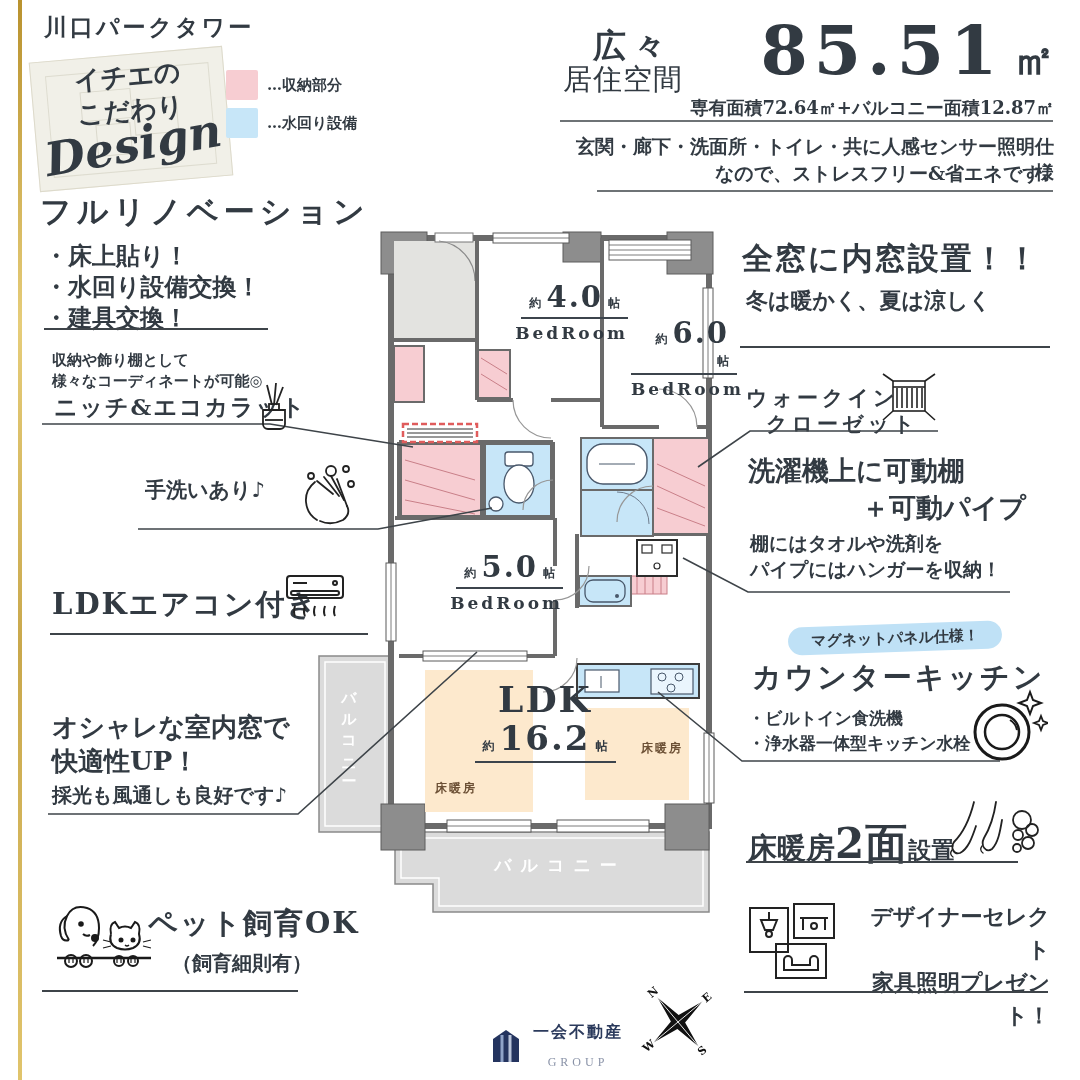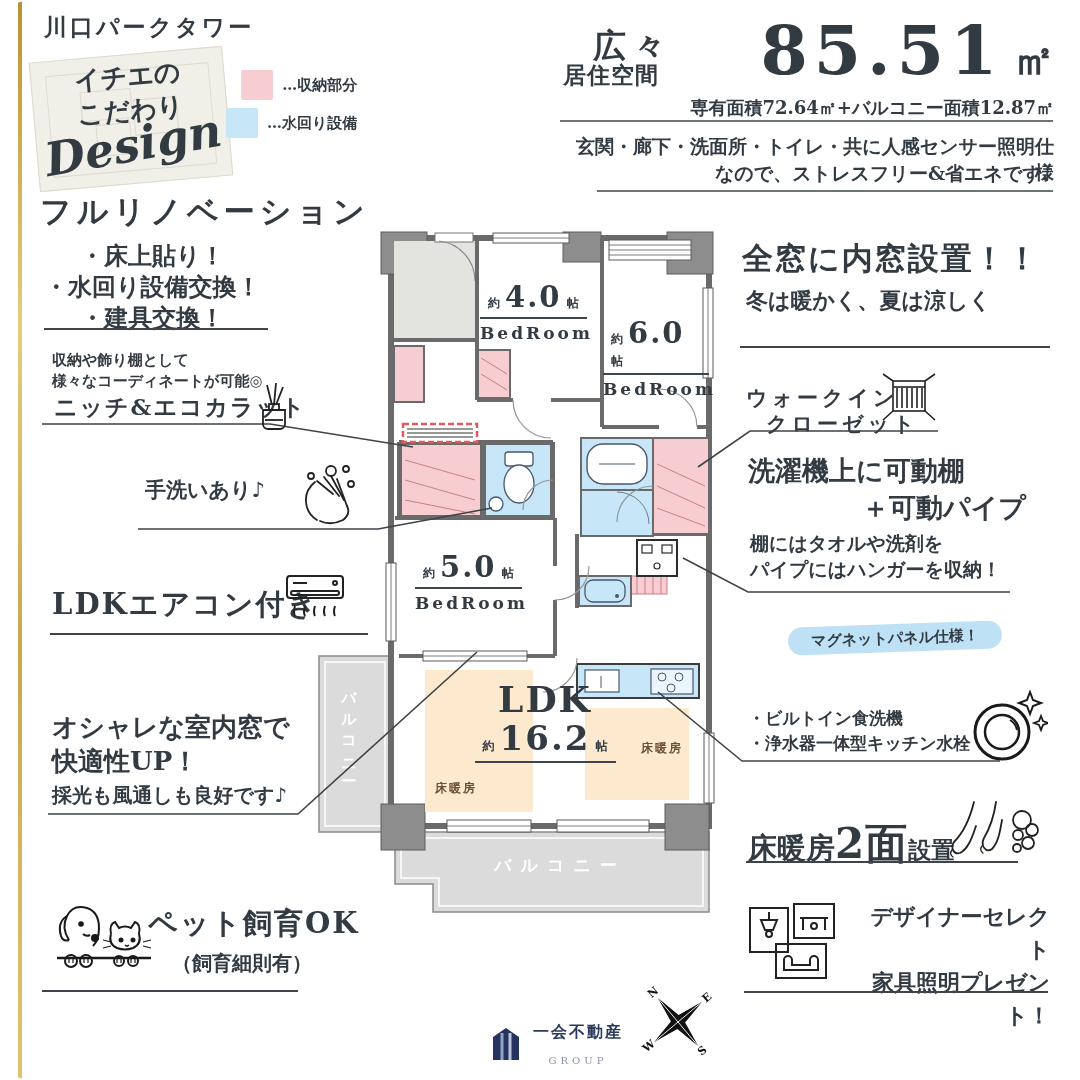--- a/index.html
+++ b/index.html
@@ -1,44 +1,44 @@
 <!DOCTYPE html>
 <html><head>
 <meta charset="utf-8">
 <style>
   html,body{margin:0;padding:0;background:#fff;}
   .stage{position:relative;width:1080px;height:1080px;background:#ffffff;overflow:hidden;
-         font-family:"DejaVu Serif","Liberation Serif",serif;color:#323a42;border-radius:31px;}
+         font-family:"DejaVu Serif","Liberation Serif",serif;color:#323a42;}
   .ab{position:absolute;}
   .goldbar{left:18px;top:0;width:4px;height:1080px;
            background:linear-gradient(180deg,#b9922e,#e6cd7a 30%,#c9a84c 60%,#e0c46c);}
   
   .bldg{left:44px;top:12px;font-size:23px;font-weight:bold;letter-spacing:3px;}
   .card{left:34px;top:54px;width:192px;height:128px;background:#f1f0e8;border:1px solid #dddacb;
         transform:rotate(-5deg);text-align:center;}
   .card .sketch{position:absolute;left:14px;top:14px;right:14px;bottom:12px;border:1px solid #cfcdbd;opacity:.55;}
   .card .sketch i{position:absolute;border:1px solid #c8c6b6;display:block;}
   .card-l{position:relative;font-size:26px;font-weight:bold;line-height:34px;margin-top:4px;}
   .card-script{position:relative;font-size:46px;font-style:italic;line-height:44px;margin-top:-4px;
                transform:rotate(-5deg);font-weight:bold;}
   .legend{left:226px;top:70px;}
-  .legend .row{display:flex;align-items:center;margin-bottom:8px;justify-content:flex-end;}
+  .legend .row{display:flex;align-items:center;margin-bottom:8px;}
   .sw{width:32px;height:30px;border-radius:2px;margin-right:9px;}
   .legend .lab{font-size:15px;font-weight:bold;}
   .a-t1{left:593px;top:24px;font-size:33px;font-weight:bold;letter-spacing:7px;}
-  .a-t2{left:563px;top:60px;font-size:23px;font-weight:bold;letter-spacing:1px;}
+  .a-t2{left:563px;top:60px;font-size:29px;font-weight:normal;letter-spacing:1px;}
   .a-val{left:750px;top:10px;width:305px;text-align:right;font-weight:bold;}
   .a-val .num{font-size:68px;letter-spacing:6px;}
   .a-val .unit{font-size:42px;margin-left:4px;}
   .a-det{left:560px;top:96px;width:494px;text-align:right;font-size:18px;font-weight:bold;}
   .a-n1{left:560px;top:134px;width:494px;text-align:right;font-size:19px;font-weight:bold;}
   .a-n2{left:560px;top:161px;width:494px;text-align:right;font-size:19px;font-weight:bold;}
   
   .reno-t{left:40px;top:191px;font-size:31px;font-weight:bold;letter-spacing:5px;}
-  .reno-i{left:44px;top:240px;font-size:24px;font-weight:bold;line-height:31px;text-align:center;}
+  .reno-i{left:44px;top:240px;font-size:24px;font-weight:bold;line-height:31px;}
   .niche-d{left:52px;top:350px;font-size:15px;font-weight:bold;line-height:21px;}
   .niche-t{left:54px;top:392px;font-size:23px;font-weight:bold;letter-spacing:2px;}
   .toi{left:105px;top:476px;width:200px;text-align:center;font-size:21px;font-weight:bold;line-height:27px;}
   .airc{left:52px;top:585px;font-size:29px;font-weight:bold;letter-spacing:2px;}
   .win1{left:52px;top:710px;font-size:26px;font-weight:bold;line-height:34px;}
   .win3{left:52px;top:782px;font-size:20px;font-weight:bold;}
   .pet-t{left:148px;top:904px;font-size:29px;font-weight:bold;letter-spacing:2px;}
   .pet-s{left:172px;top:950px;font-size:20px;font-weight:bold;}
   
   .iw-t{left:742px;top:238px;font-size:31px;font-weight:bold;letter-spacing:2px;}
@@ -52,38 +52,38 @@
           text-align:center;line-height:28px;font-size:15px;font-weight:bold;transform:rotate(-2deg);}
   .kit-t{left:752px;top:658px;font-size:29px;font-weight:bold;letter-spacing:3px;}
   .kit-i{left:748px;top:706px;font-size:17px;font-weight:bold;line-height:25px;}
   .heat{left:748px;top:816px;font-weight:bold;}
   .heat .p1{font-size:29px;}
   .heat .p2{font-size:42px;letter-spacing:1px;}
   .heat .p3{font-size:23px;}
   .furn-tx{left:858px;top:900px;width:192px;text-align:right;font-size:22px;font-weight:bold;line-height:33px;}
   
   .plan{left:315px;top:228px;width:400px;height:698px;}
-  .room-label{position:absolute;text-align:left;}
+  .room-label{position:absolute;text-align:right;margin-left:28px;}
   .size-row{display:inline-block;border-bottom:2px solid #3c444c;padding:0 8px 3px 8px;}
   .size-row .sm{font-size:12px;font-weight:bold;}
   .size-row .big{font-size:29px;font-weight:bold;letter-spacing:2px;}
   .room-name{font-size:17px;font-weight:bold;letter-spacing:3px;margin-top:4px;}
   .ldk-label{position:absolute;left:140px;top:452px;width:180px;text-align:center;}
   .ldk-name{font-size:36px;font-weight:bold;letter-spacing:2px;line-height:38px;}
   .ldk-label .size-row .big{font-size:34px;}
   .fheat{position:absolute;font-size:12px;font-weight:bold;color:#6d5136;letter-spacing:2px;}
   .balc-l{position:absolute;left:24px;top:452px;height:150px;writing-mode:vertical-rl;
           color:#fff;font-size:15px;font-weight:bold;letter-spacing:6px;}
   .balc-b{position:absolute;left:140px;top:626px;width:210px;text-align:center;color:#fff;
           font-size:17px;font-weight:bold;letter-spacing:9px;}
   
   .logo{left:489px;top:1022px;display:flex;align-items:center;}
   .logo-tx{margin-left:10px;text-align:center;}
   .logo-name{font-size:16px;font-weight:bold;color:#2b3a5c;letter-spacing:2px;}
-  .logo-grp{font-size:10px;letter-spacing:4px;color:#8a93a8;margin-top:12px;}
+  .logo-grp{font-size:12px;letter-spacing:4px;color:#8a93a8;margin-top:12px;font-family:Liberation Serif, serif;}
   svg{display:block;}
 </style>
 </head>
 <body>
 
 <div class="stage">
 
   <div class="ab goldbar"></div>
 
   <div class="ab bldg">川口パークタワー</div>
@@ -157,20 +157,21 @@
   <div class="ab wic2">クローゼット</div>
 
   <div class="ab la1">洗濯機上に可動棚</div>
   <div class="ab la2">＋可動パイプ</div>
   <div class="ab lad">
     <div>棚にはタオルや洗剤を</div>
     <div>パイプにはハンガーを収納！</div>
   </div>
 
   <div class="ab kbadge">マグネットパネル仕様！</div>
+  <div class="ab kit-t">カウンターキッチン</div>
   <div class="ab kit-i">
     <div>・ビルトイン食洗機</div>
     <div>・浄水器一体型キッチン水栓</div>
   </div>
 
   <div class="ab heat">
     <span class="p1">床暖房</span><span class="p2">2面</span><span class="p3">設置</span>
   </div>
 
   <div class="ab furn-tx">

